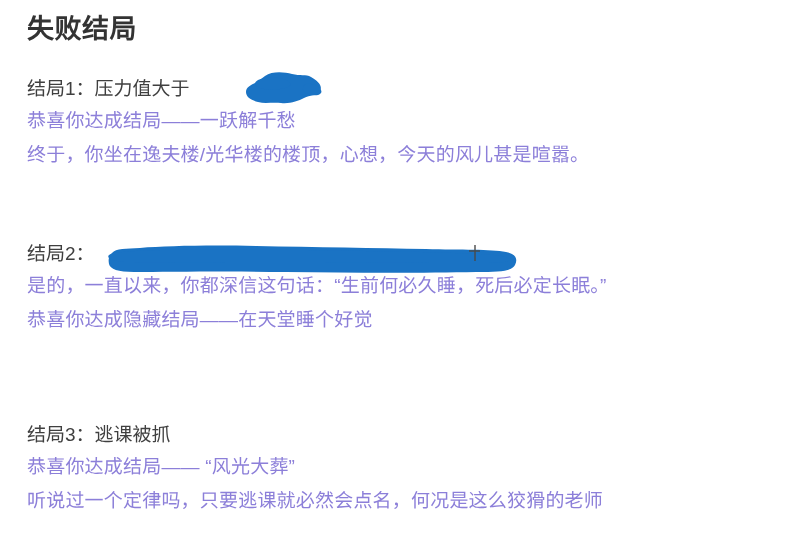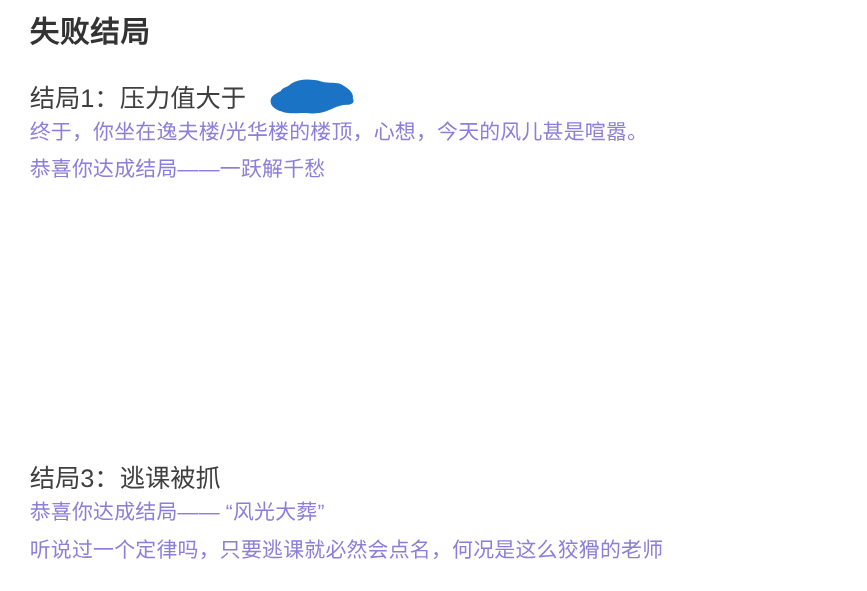--- a/index.html
+++ b/index.html
@@ -41,21 +41,21 @@
   .ending-block {
     position: absolute;
     left: 27px;
     right: 10px;
   }
   #ending-block-1 { top: 74px; }
   #ending-block-2 { top: 239px; }
   #ending-block-3 { top: 409px; margin-top: 11px; }
 
   .ending-label {
-    font-size: 23px;
+    font-size: 19px;
     line-height: 30px;
     color: #3f3f3f;
     white-space: nowrap;
     position: relative;
     display: block;
     height: 30px;
   }
   .ending-label .label-text {
     display: inline-block;
     vertical-align: top;
@@ -117,24 +117,50 @@
         <svg width="92" height="36" viewBox="0 0 92 36" xmlns="http://www.w3.org/2000/svg">
           <path d="M33 5 C40 0, 52 1, 60 3 C68 5, 74 3, 79 6 C86 10, 91 15, 88 20
                    C85 25, 78 24, 72 27 C66 30, 58 33, 49 32 C40 31, 33 33, 26 31
                    C19 29, 14 26, 14 21 C14 16, 19 14, 23 12 C27 10, 29 8, 33 5 Z" fill="#1a73c4"></path>
           <path d="M26 9 C31 6, 40 6, 46 7 C52 8, 56 9, 58 12 C60 15, 55 17, 48 18
                    C41 19, 33 19, 28 17 C23 15, 21 12, 26 9 Z" fill="#1a73c4"></path>
           <path d="M74 13 C80 12, 87 15, 89 19 C91 23, 86 25, 80 24 C74 23, 70 20, 71 17 C72 15, 72 13, 74 13 Z" fill="#1a73c4"></path>
         </svg>
       </span>
     </div>
+    <div class="ending-line">恭喜你达成结局——一跃解千愁</div>
     <div class="ending-line">终于，你坐在逸夫楼/光华楼的楼顶，心想，今天的风儿甚是喧嚣。</div>
-    <div class="ending-line">恭喜你达成结局——一跃解千愁</div>
   </div>
 
+  <div class="ending-block" id="ending-block-2">
+    <div class="ending-label">
+      <span class="label-text">结局2：</span>
+      <span class="redaction" id="redaction-bar-2">
+        <svg width="412" height="36" viewBox="0 0 412 36" xmlns="http://www.w3.org/2000/svg">
+          <path d="M6 12 C10 7, 20 8, 34 7 C60 5, 100 4, 150 5 C210 6, 270 7, 320 8
+                   C355 9, 385 8, 400 11 C410 13, 412 18, 409 24
+                   C406 30, 395 31, 370 31 C320 32, 250 32, 180 31
+                   C120 30, 60 31, 28 31 C12 31, 4 28, 3 23
+                   C2 18, 3 15, 6 12 Z" fill="#1a73c4"></path>
+          <path d="M3 14 C7 11, 16 11, 30 10 C70 8, 140 8, 200 9 C260 10, 330 11, 375 13
+                   C395 14, 404 16, 403 19 C402 22, 390 22, 360 22
+                   C300 22, 220 21, 150 21 C90 21, 40 22, 18 21
+                   C6 20, 0 17, 3 14 Z" fill="#1a73c4"></path>
+        </svg>
+      </span>
+      <span class="stray-mark">
+        <svg width="14" height="16" viewBox="0 0 14 16" xmlns="http://www.w3.org/2000/svg">
+          <path d="M7 0 L7 16" stroke="#4a4a4a" stroke-width="1.4" fill="none"></path>
+          <path d="M1 6 L12 6" stroke="#4a4a4a" stroke-width="1.4" fill="none"></path>
+        </svg>
+      </span>
+    </div>
+    <div class="ending-line">是的，一直以来，你都深信这句话：“生前何必久睡，死后必定长眠。”</div>
+    <div class="ending-line">恭喜你达成隐藏结局——在天堂睡个好觉</div>
+  </div>
 
   <div class="ending-block" id="ending-block-3">
     <div class="ending-label">
       <span class="label-text">结局3：逃课被抓</span>
     </div>
     <div class="ending-line">恭喜你达成结局—— “风光大葬”</div>
     <div class="ending-line">听说过一个定律吗，只要逃课就必然会点名，何况是这么狡猾的老师</div>
   </div>
 
 </div>

